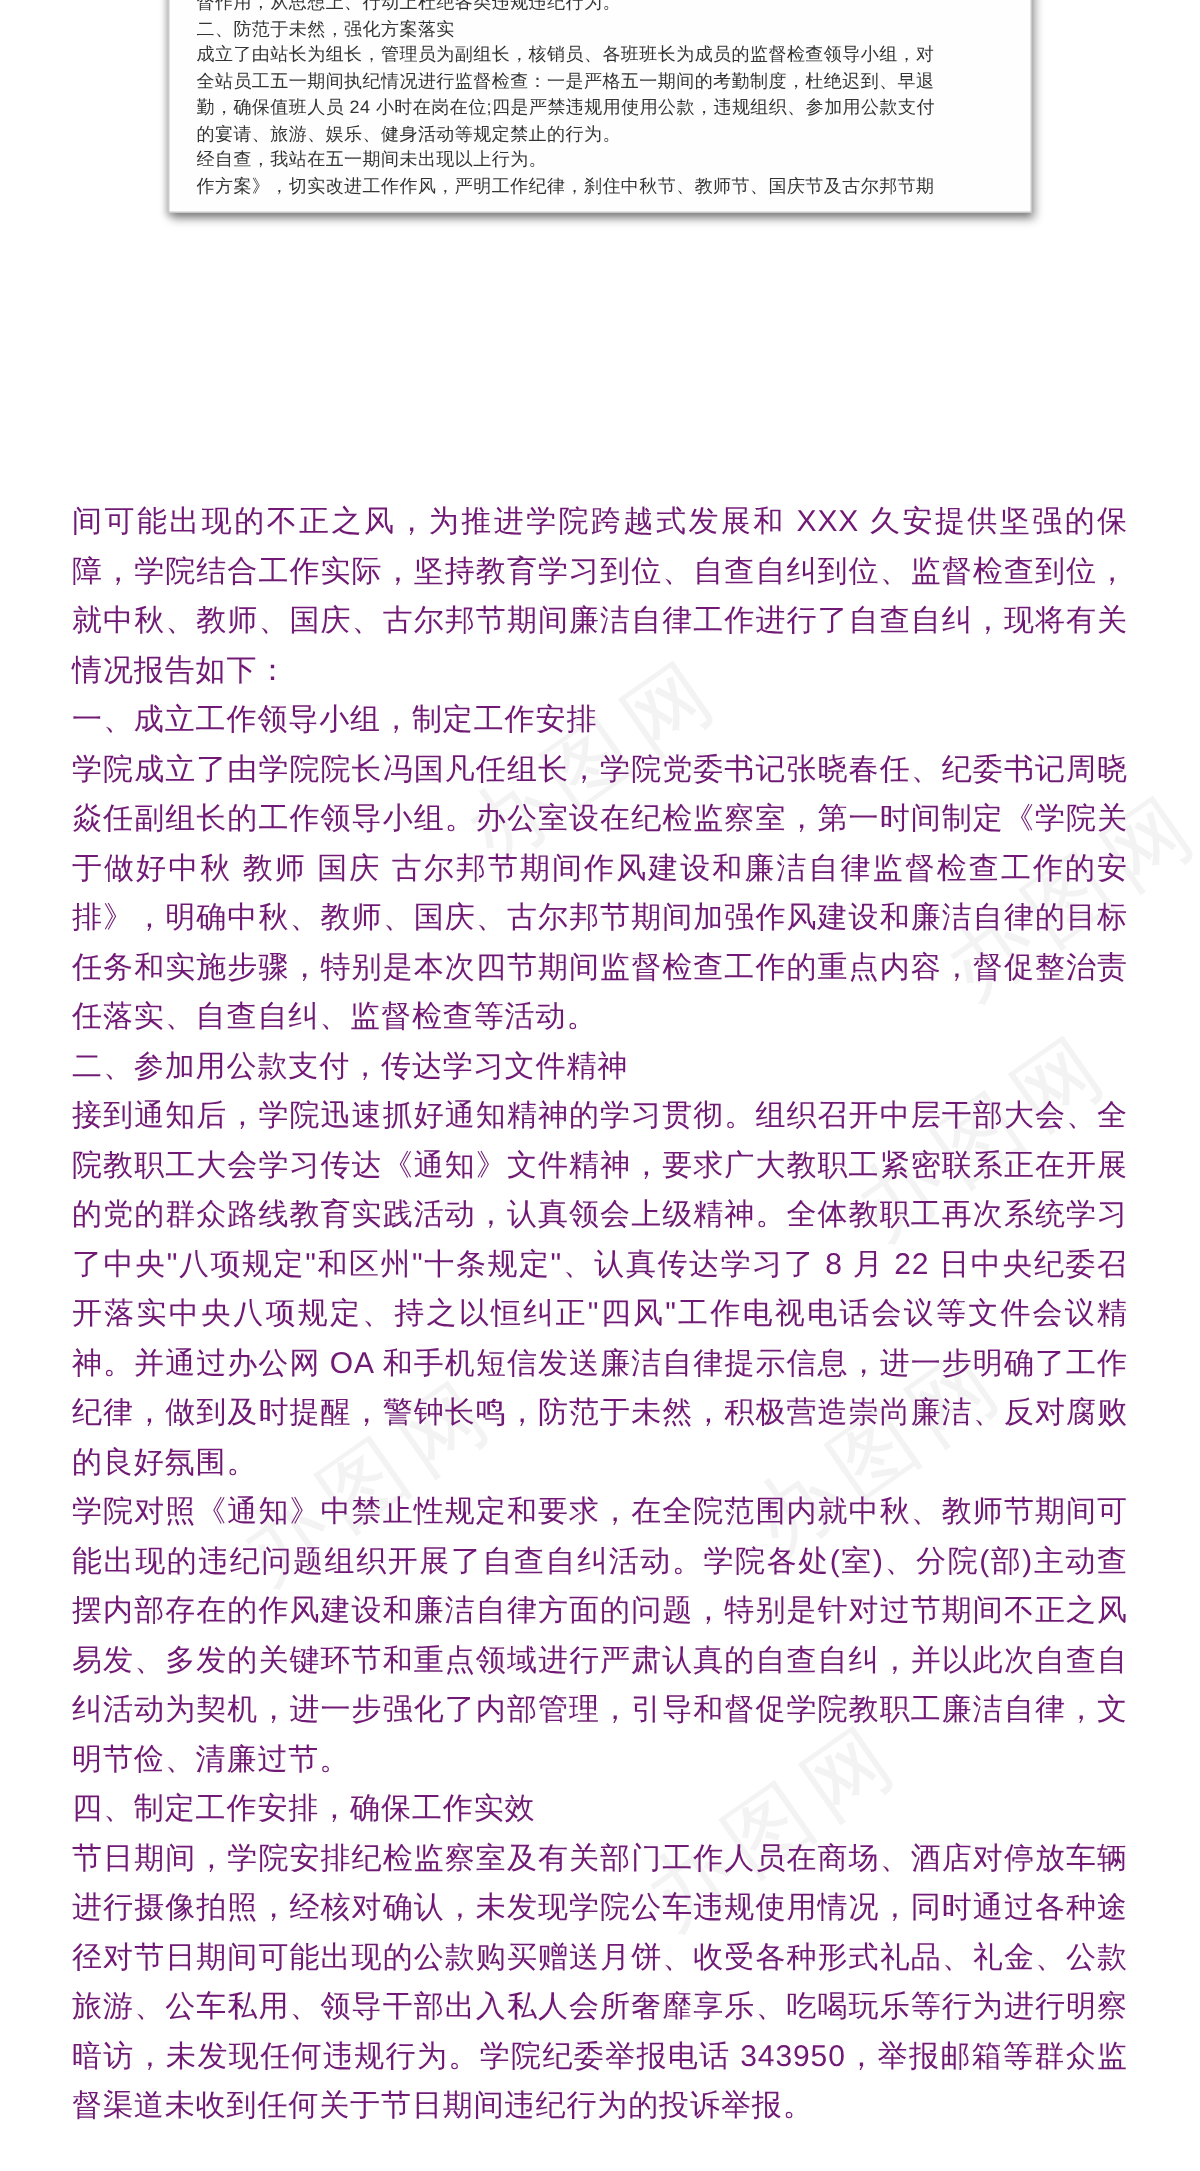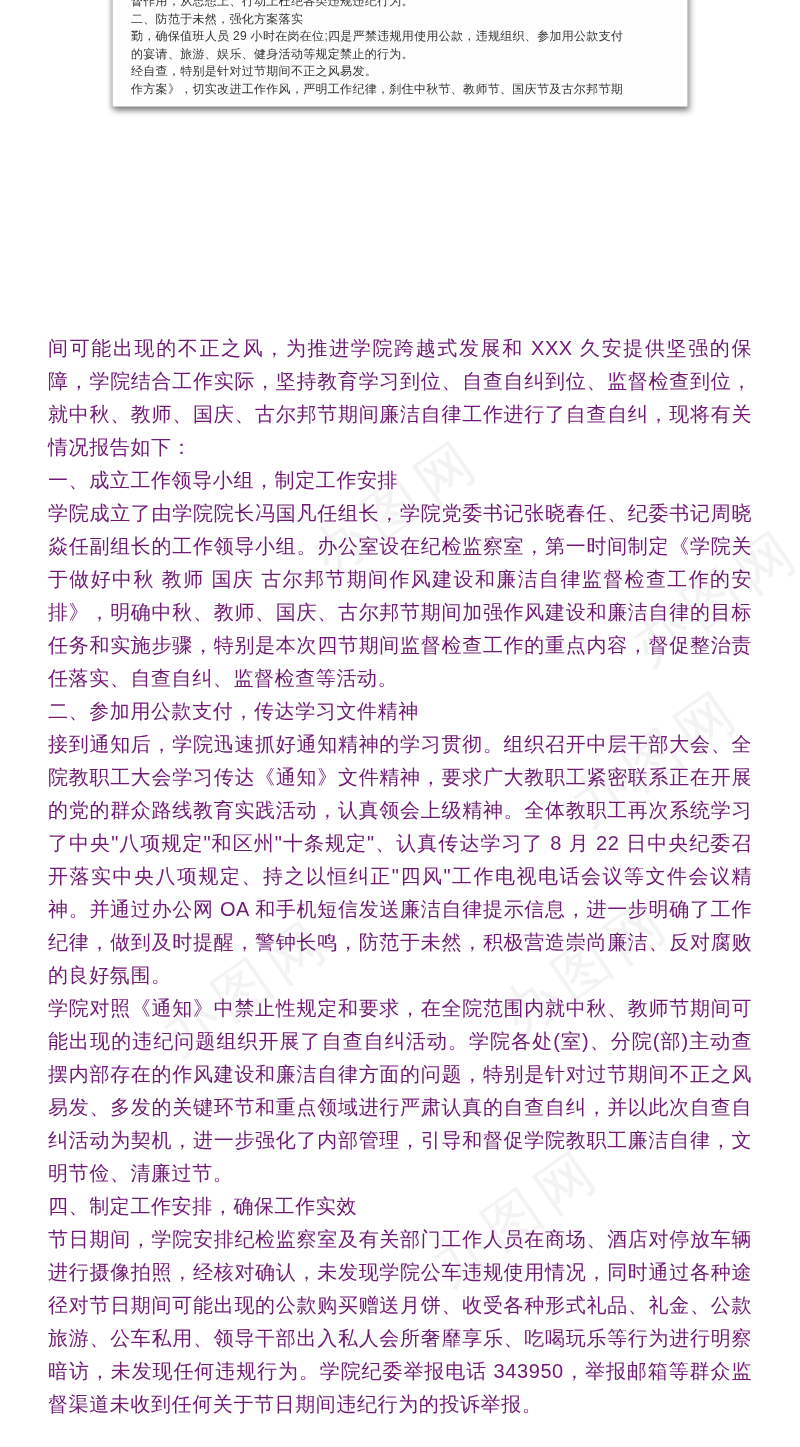--- a/index.html
+++ b/index.html
@@ -80,23 +80,25 @@
 <span class="wm wm1">办图网</span>
 <span class="wm wm2">办图网</span>
 <span class="wm wm3">办图网</span>
 <span class="wm wm4">办图网</span>
 <span class="wm wm5">办图网</span>
 <span class="wm wm6">办图网</span>
 
 <div class="preview-card">
   <div class="pline">督作用，从思想上、行动上杜绝各类违规违纪行为。</div>
   <div class="pline">二、防范于未然，强化方案落实</div>
-  <div class="pline">勤，确保值班人员 29 小时在岗在位;四是严禁违规用使用公款，违规组织、参加用公款支付</div>
+  <div class="pline">成立了由站长为组长，管理员为副组长，核销员、各班班长为成员的监督检查领导小组，对</div>
+  <div class="pline">全站员工五一期间执纪情况进行监督检查：一是严格五一期间的考勤制度，杜绝迟到、早退</div>
+  <div class="pline">勤，确保值班人员 24 小时在岗在位;四是严禁违规用使用公款，违规组织、参加用公款支付</div>
   <div class="pline">的宴请、旅游、娱乐、健身活动等规定禁止的行为。</div>
-  <div class="pline">经自查，特别是针对过节期间不正之风易发。</div>
+  <div class="pline">经自查，我站在五一期间未出现以上行为。</div>
   <div class="pline">作方案》，切实改进工作作风，严明工作纪律，刹住中秋节、教师节、国庆节及古尔邦节期</div>
 </div>
 
 <div class="doc-body">
   <p>间可能出现的不正之风，为推进学院跨越式发展和 XXX 久安提供坚强的保障，学院结合工作实际，坚持教育学习到位、自查自纠到位、监督检查到位，就中秋、教师、国庆、古尔邦节期间廉洁自律工作进行了自查自纠，现将有关情况报告如下：</p>
   <p>一、成立工作领导小组，制定工作安排</p>
   <p>学院成立了由学院院长冯国凡任组长，学院党委书记张晓春任、纪委书记周晓焱任副组长的工作领导小组。办公室设在纪检监察室，第一时间制定《学院关于做好中秋 教师 国庆 古尔邦节期间作风建设和廉洁自律监督检查工作的安排》，明确中秋、教师、国庆、古尔邦节期间加强作风建设和廉洁自律的目标任务和实施步骤，特别是本次四节期间监督检查工作的重点内容，督促整治责任落实、自查自纠、监督检查等活动。</p>
   <p>二、参加用公款支付，传达学习文件精神</p>
   <p>接到通知后，学院迅速抓好通知精神的学习贯彻。组织召开中层干部大会、全院教职工大会学习传达《通知》文件精神，要求广大教职工紧密联系正在开展的党的群众路线教育实践活动，认真领会上级精神。全体教职工再次系统学习了中央"八项规定"和区州"十条规定"、认真传达学习了 8 月 22 日中央纪委召开落实中央八项规定、持之以恒纠正"四风"工作电视电话会议等文件会议精神。并通过办公网 OA 和手机短信发送廉洁自律提示信息，进一步明确了工作纪律，做到及时提醒，警钟长鸣，防范于未然，积极营造崇尚廉洁、反对腐败的良好氛围。</p>
   <p>学院对照《通知》中禁止性规定和要求，在全院范围内就中秋、教师节期间可能出现的违纪问题组织开展了自查自纠活动。学院各处(室)、分院(部)主动查摆内部存在的作风建设和廉洁自律方面的问题，特别是针对过节期间不正之风易发、多发的关键环节和重点领域进行严肃认真的自查自纠，并以此次自查自纠活动为契机，进一步强化了内部管理，引导和督促学院教职工廉洁自律，文明节俭、清廉过节。</p>

